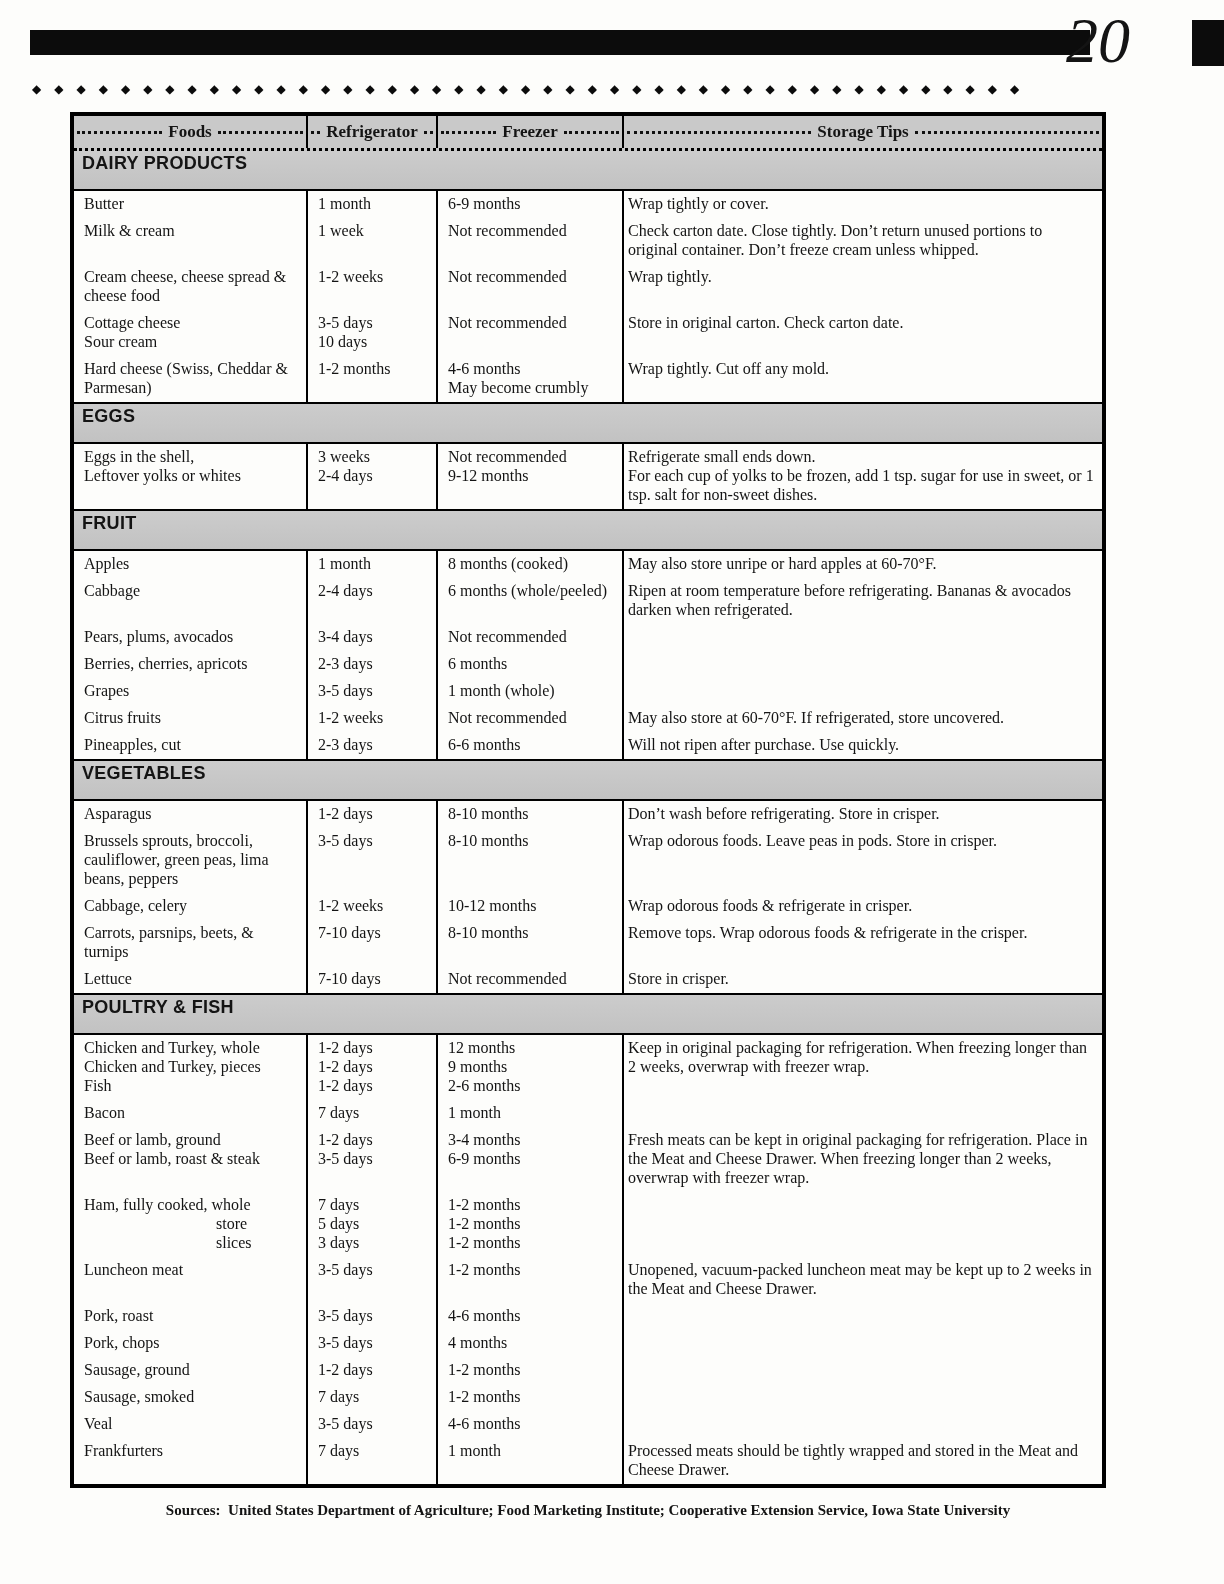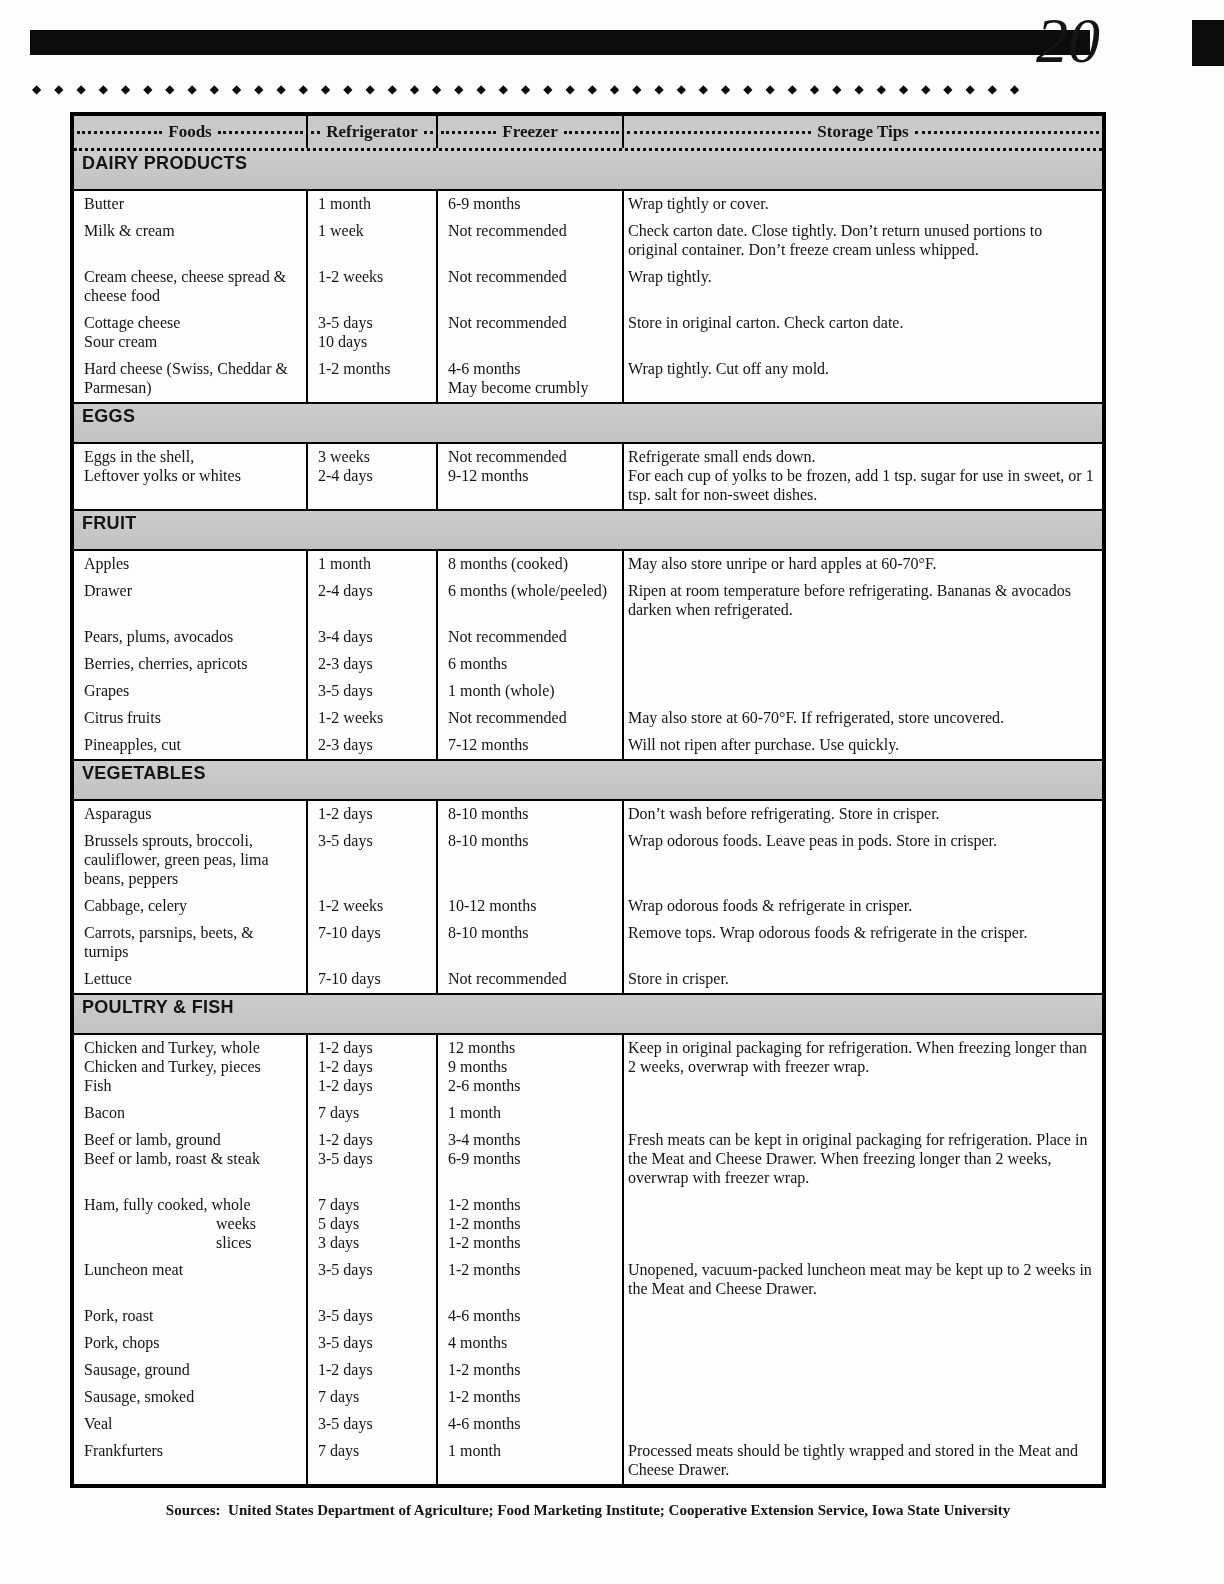--- a/index.html
+++ b/index.html
@@ -14,21 +14,21 @@
     color: #141414;
     overflow: hidden;
   }
 
   
   .top-bar {
     position: absolute; left: 30px; top: 30px;
     width: 1060px; height: 25px; background: #0c0c0c;
   }
   .page-number {
-    position: absolute; left: 1036px; top: 6px;
+    position: absolute; left: 1066px; top: 6px;
     font-size: 64px; font-style: italic; line-height: 1.1;
     font-family: "Liberation Serif", serif;
   }
   .corner-bar {
     position: absolute; right: 0; top: 20px;
     width: 32px; height: 46px; background: #0c0c0c;
   }
   .diamond-row {
     position: absolute; left: 32px; top: 82px;
     font-size: 12px; letter-spacing: 13px; color: #0c0c0c; white-space: nowrap;
@@ -141,26 +141,26 @@
           <div class="section-body">
             <div class="trow"><div class="cell c-food">Eggs in the shell,
 Leftover yolks or whites</div><div class="cell c-refrigerator">3 weeks
 2-4 days</div><div class="cell c-freezer">Not recommended
 9-12 months</div><div class="cell c-tips">Refrigerate small ends down.
 For each cup of yolks to be frozen, add 1 tsp. sugar for use in sweet, or 1 tsp. salt for non-sweet dishes.</div></div>
           </div>
           <div class="section-bar">FRUIT</div>
           <div class="section-body">
             <div class="trow"><div class="cell c-food">Apples</div><div class="cell c-refrigerator">1 month</div><div class="cell c-freezer">8 months (cooked)</div><div class="cell c-tips">May also store unripe or hard apples at 60-70°F.</div></div>
-            <div class="trow"><div class="cell c-food">Drawer</div><div class="cell c-refrigerator">2-4 days</div><div class="cell c-freezer">6 months (whole/peeled)</div><div class="cell c-tips">Ripen at room temperature before refrigerating. Bananas &amp; avocados darken when refrigerated.</div></div>
+            <div class="trow"><div class="cell c-food">Cabbage</div><div class="cell c-refrigerator">2-4 days</div><div class="cell c-freezer">6 months (whole/peeled)</div><div class="cell c-tips">Ripen at room temperature before refrigerating. Bananas &amp; avocados darken when refrigerated.</div></div>
             <div class="trow"><div class="cell c-food">Pears, plums, avocados</div><div class="cell c-refrigerator">3-4 days</div><div class="cell c-freezer">Not recommended</div><div class="cell c-tips"></div></div>
             <div class="trow"><div class="cell c-food">Berries, cherries, apricots</div><div class="cell c-refrigerator">2-3 days</div><div class="cell c-freezer">6 months</div><div class="cell c-tips"></div></div>
             <div class="trow"><div class="cell c-food">Grapes</div><div class="cell c-refrigerator">3-5 days</div><div class="cell c-freezer">1 month (whole)</div><div class="cell c-tips"></div></div>
             <div class="trow"><div class="cell c-food">Citrus fruits</div><div class="cell c-refrigerator">1-2 weeks</div><div class="cell c-freezer">Not recommended</div><div class="cell c-tips">May also store at 60-70°F. If refrigerated, store uncovered.</div></div>
-            <div class="trow"><div class="cell c-food">Pineapples, cut</div><div class="cell c-refrigerator">2-3 days</div><div class="cell c-freezer">7-12 months</div><div class="cell c-tips">Will not ripen after purchase. Use quickly.</div></div>
+            <div class="trow"><div class="cell c-food">Pineapples, cut</div><div class="cell c-refrigerator">2-3 days</div><div class="cell c-freezer">6-6 months</div><div class="cell c-tips">Will not ripen after purchase. Use quickly.</div></div>
           </div>
           <div class="section-bar">VEGETABLES</div>
           <div class="section-body">
             <div class="trow"><div class="cell c-food">Asparagus</div><div class="cell c-refrigerator">1-2 days</div><div class="cell c-freezer">8-10 months</div><div class="cell c-tips">Don’t wash before refrigerating. Store in crisper.</div></div>
             <div class="trow"><div class="cell c-food">Brussels sprouts, broccoli, cauliflower, green peas, lima beans, peppers</div><div class="cell c-refrigerator">3-5 days</div><div class="cell c-freezer">8-10 months</div><div class="cell c-tips">Wrap odorous foods. Leave peas in pods. Store in crisper.</div></div>
             <div class="trow"><div class="cell c-food">Cabbage, celery</div><div class="cell c-refrigerator">1-2 weeks</div><div class="cell c-freezer">10-12 months</div><div class="cell c-tips">Wrap odorous foods &amp; refrigerate in crisper.</div></div>
             <div class="trow"><div class="cell c-food">Carrots, parsnips, beets, &amp; turnips</div><div class="cell c-refrigerator">7-10 days</div><div class="cell c-freezer">8-10 months</div><div class="cell c-tips">Remove tops. Wrap odorous foods &amp; refrigerate in the crisper.</div></div>
             <div class="trow"><div class="cell c-food">Lettuce</div><div class="cell c-refrigerator">7-10 days</div><div class="cell c-freezer">Not recommended</div><div class="cell c-tips">Store in crisper.</div></div>
           </div>
           <div class="section-bar">POULTRY &amp; FISH</div>
@@ -173,21 +173,21 @@
 9 months
 2-6 months</div><div class="cell c-tips">Keep in original packaging for refrigeration. When freezing longer than 2 weeks, overwrap with freezer wrap.</div></div>
           </div>
           <div class="section-body">
             <div class="trow"><div class="cell c-food">Bacon</div><div class="cell c-refrigerator">7 days</div><div class="cell c-freezer">1 month</div><div class="cell c-tips"></div></div>
             <div class="trow"><div class="cell c-food">Beef or lamb, ground
 Beef or lamb, roast &amp; steak</div><div class="cell c-refrigerator">1-2 days
 3-5 days</div><div class="cell c-freezer">3-4 months
 6-9 months</div><div class="cell c-tips">Fresh meats can be kept in original packaging for refrigeration. Place in the Meat and Cheese Drawer. When freezing longer than 2 weeks, overwrap with freezer wrap.</div></div>
             <div class="trow"><div class="cell c-food">Ham, fully cooked, whole
-                                 weeks
+                                 store
                                  slices</div><div class="cell c-refrigerator">7 days
 5 days
 3 days</div><div class="cell c-freezer">1-2 months
 1-2 months
 1-2 months</div><div class="cell c-tips"></div></div>
             <div class="trow"><div class="cell c-food">Luncheon meat</div><div class="cell c-refrigerator">3-5 days</div><div class="cell c-freezer">1-2 months</div><div class="cell c-tips">Unopened, vacuum-packed luncheon meat may be kept up to 2 weeks in the Meat and Cheese Drawer.</div></div>
             <div class="trow"><div class="cell c-food">Pork, roast</div><div class="cell c-refrigerator">3-5 days</div><div class="cell c-freezer">4-6 months</div><div class="cell c-tips"></div></div>
             <div class="trow"><div class="cell c-food">Pork, chops</div><div class="cell c-refrigerator">3-5 days</div><div class="cell c-freezer">4 months</div><div class="cell c-tips"></div></div>
             <div class="trow"><div class="cell c-food">Sausage, ground</div><div class="cell c-refrigerator">1-2 days</div><div class="cell c-freezer">1-2 months</div><div class="cell c-tips"></div></div>
             <div class="trow"><div class="cell c-food">Sausage, smoked</div><div class="cell c-refrigerator">7 days</div><div class="cell c-freezer">1-2 months</div><div class="cell c-tips"></div></div>

